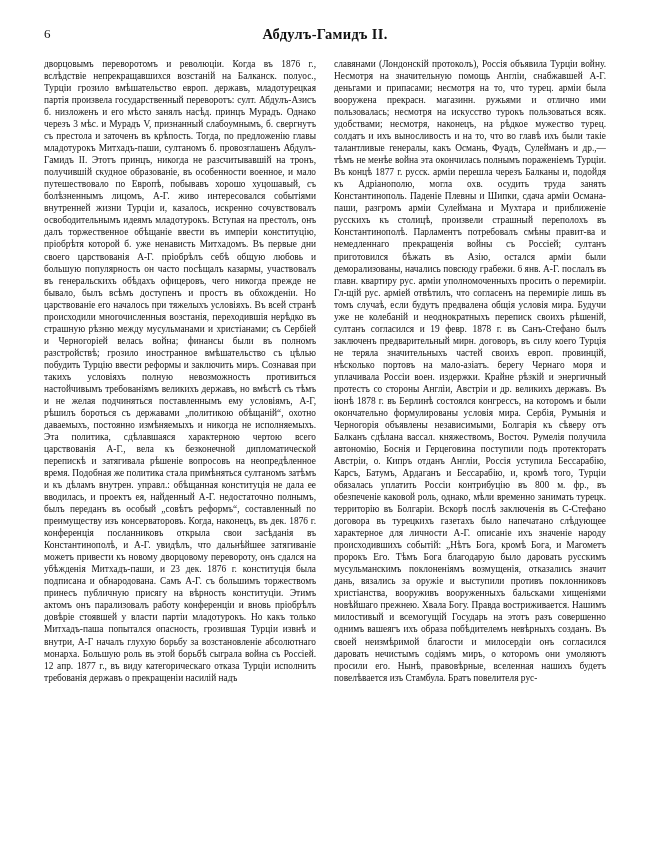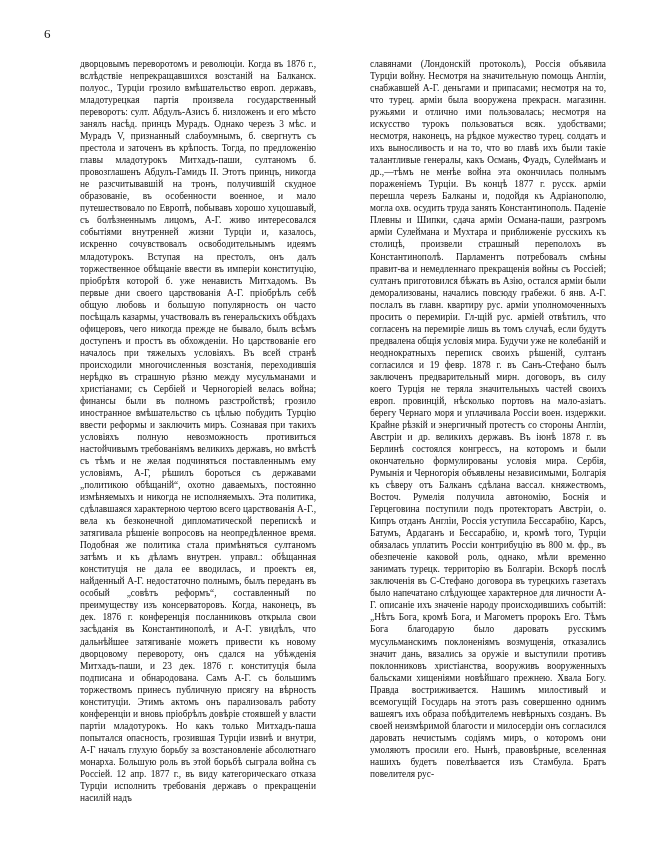--- a/index.html
+++ b/index.html
@@ -48,36 +48,36 @@
     gap: 18px;
     align-items: flex-start;
   }
   .col {
     width: 272px;
     font-size: 9.4px;
     line-height: 1.28;
     text-align: justify;
     text-justify: inter-word;
     hyphens: manual;
-    margin-left: 36px;
   }
   .col p {
     margin: 0;
     text-indent: 11px;
   }
   .col p.noindent {
     text-indent: 0;
   }
 </style>
 </head>
 <body>
 
 <div class="page">
   <div class="header">
     <div class="folio">6</div>
+    <div class="running-title">Абдулъ-Гамидъ II.</div>
   </div>
   <div class="columns">
     <div class="col">
       <p class="noindent">дворцовымъ переворотомъ и революціи. Когда въ 1876 г., вслѣдствіе непрекращавшихся возстаній на Балканск. полуос., Турціи грозило вмѣшательство европ. державъ, младотурецкая партія произвела государственный переворотъ: султ. Абдулъ-Азисъ б. низложенъ и его мѣсто занялъ насѣд. принцъ Мурадъ. Однако черезъ 3 мѣс. и Мурадъ V, признанный слабоумнымъ, б. свергнутъ съ престола и заточенъ въ крѣпость. Тогда, по предложенію главы младотурокъ Митхадъ-паши, султаномъ б. провозглашенъ Абдулъ-Гамидъ II. Этотъ принцъ, никогда не разсчитывавшій на тронъ, получившій скудное образованіе, въ особенности военное, и мало путешествовало по Европѣ, побывавъ хорошо хуцошавый, съ болѣзненнымъ лицомъ, А-Г. живо интересовался событіями внутренней жизни Турціи и, казалось, искренно сочувствовалъ освободительнымъ идеямъ младотурокъ. Вступая на престолъ, онъ далъ торжественное обѣщаніе ввести въ имперіи конституцію, пріобрѣтя которой б. уже ненависть Митхадомъ. Въ первые дни своего царствованія А-Г. пріобрѣлъ себѣ общую любовь и большую популярность он часто посѣщалъ казармы, участвовалъ въ генеральскихъ обѣдахъ офицеровъ, чего никогда прежде не бывало, былъ всѣмъ доступенъ и простъ въ обхожденіи. Но царствованіе его началось при тяжелыхъ условіяхъ. Въ всей странѣ происходили многочисленныя возстанія, переходившія нерѣдко въ страшную рѣзню между мусульманами и христіанами; съ Сербіей и Черногоріей велась война; финансы были въ полномъ разстройствѣ; грозило иностранное вмѣшательство съ цѣлью побудить Турцію ввести реформы и заключить миръ. Сознавая при такихъ условіяхъ полную невозможность противиться настойчивымъ требованіямъ великихъ державъ, но вмѣстѣ съ тѣмъ и не желая подчиняться поставленнымъ ему условіямъ, А-Г, рѣшилъ бороться съ державами „политикою обѣщаній“, охотно даваемыхъ, постоянно измѣняемыхъ и никогда не исполняемыхъ. Эта политика, сдѣлавшаяся характерною чертою всего царствованія А-Г., вела къ безконечной дипломатической перепискѣ и затягивала рѣшеніе вопросовъ на неопредѣленное время. Подобная же политика стала примѣняться султаномъ затѣмъ и къ дѣламъ внутрен. управл.: обѣщанная конституція не дала ее вводилась, и проектъ ея, найденный А-Г. недостаточно полнымъ, былъ переданъ въ особый „совѣтъ реформъ“, составленный по преимуществу изъ консерваторовъ. Когда, наконецъ, въ дек. 1876 г. конференція посланниковъ открыла свои засѣданія въ Константинополѣ, и А-Г. увидѣлъ, что дальнѣйшее затягиваніе можетъ привести къ новому дворцовому перевороту, онъ сдался на убѣжденія Митхадъ-паши, и 23 дек. 1876 г. конституція была подписана и обнародована. Самъ А-Г. съ большимъ торжествомъ принесъ публичную присягу на вѣрность конституціи. Этимъ актомъ онъ парализовалъ работу конференціи и вновь пріобрѣлъ довѣріе стоявшей у власти партіи младотурокъ. Но какъ только Митхадъ-паша попытался опасность, грозившая Турціи извнѣ и внутри, А-Г началъ глухую борьбу за возстановленіе абсолютнаго монарха. Большую роль въ этой борьбѣ сыграла война съ Россіей. 12 апр. 1877 г., въ виду категорическаго отказа Турціи исполнить требованія державъ о прекращеніи насилій надъ</p>
     </div>
     <div class="col">
       <p class="noindent">славянами (Лондонскій протоколъ), Россія объявила Турціи войну. Несмотря на значительную помощь Англіи, снабжавшей А-Г. деньгами и припасами; несмотря на то, что турец. арміи была вооружена прекрасн. магазинн. ружьями и отлично ими пользовалась; несмотря на искусство турокъ пользоваться всяк. удобствами; несмотря, наконецъ, на рѣдкое мужество турец. солдатъ и ихъ выносливость и на то, что во главѣ ихъ были такіе талантливые генералы, какъ Османь, Фуадъ, Сулейманъ и др.,—тѣмъ не менѣе война эта окончилась полнымъ пораженіемъ Турціи. Въ концѣ 1877 г. русск. арміи перешла черезъ Балканы и, подойдя къ Адріанополю, могла охв. осудить труда занять Константинополь. Паденіе Плевны и Шипки, сдача арміи Османа-паши, разгромъ арміи Сулеймана и Мухтара и приближеніе русскихъ къ столицѣ, произвели страшный переполохъ въ Константинополѣ. Парламентъ потребовалъ смѣны правит-ва и немедленнаго прекращенія войны съ Россіей; султанъ приготовился бѣжать въ Азію, остался арміи были деморализованы, начались повсюду грабежи. 6 янв. А-Г. послалъ въ главн. квартиру рус. арміи уполномоченныхъ просить о перемиріи. Гл-щій рус. арміей отвѣтилъ, что согласенъ на перемиріе лишь въ томъ случаѣ, если будутъ предвалена общія условія мира. Будучи уже не колебаній и неоднократныхъ переписк своихъ рѣшеній, султанъ согласился и 19 февр. 1878 г. въ Санъ-Стефано былъ заключенъ предварительный мирн. договоръ, въ силу коего Турція не теряла значительныхъ частей своихъ европ. провинцій, нѣсколько портовъ на мало-азіатъ. берегу Чернаго моря и уплачивала Россіи воен. издержки. Крайне рѣзкій и энергичный протестъ со стороны Англіи, Австріи и др. великихъ державъ. Въ іюнѣ 1878 г. въ Берлинѣ состоялся конгрессъ, на которомъ и были окончательно формулированы условія мира. Сербія, Румынія и Черногорія объявлены независимыми, Болгарія къ сѣверу отъ Балканъ сдѣлана вассал. княжествомъ, Восточ. Румелія получила автономію, Боснія и Герцеговина поступили подъ протекторатъ Австріи, о. Кипръ отданъ Англіи, Россія уступила Бессарабію, Карсъ, Батумъ, Ардаганъ и Бессарабію, и, кромѣ того, Турціи обязалась уплатить Россіи контрибуцію въ 800 м. фр., въ обезпеченіе каковой роль, однако, мѣли временно занимать турецк. территорію въ Болгаріи. Вскорѣ послѣ заключенія въ С-Стефано договора въ турецкихъ газетахъ было напечатано слѣдующее характерное для личности А-Г. описаніе ихъ значеніе народу происходившихъ событій: „Нѣтъ Бога, кромѣ Бога, и Магометъ пророкъ Его. Тѣмъ Бога благодарую было даровать русскимъ мусульманскимъ поклоненіямъ возмущенія, отказались значит дань, вязались за оружіе и выступили противъ поклонниковъ христіанства, вооруживъ вооруженныхъ бальсками хищеніями новѣйшаго прежнею. Хвала Богу. Правда востриживается. Нашимъ милостивый и всемогущій Государь на этотъ разъ совершенно однимъ вашеягъ ихъ образа побѣдителемъ невѣрныхъ созданъ. Въ своей неизмѣримой благости и милосердіи онъ согласился даровать нечистымъ содіямъ миръ, о которомъ они умоляютъ просили его. Нынѣ, правовѣрные, вселенная нашихъ будетъ повелѣвается изъ Стамбула. Братъ повелителя рус-</p>
     </div>
   </div>
 </div>

